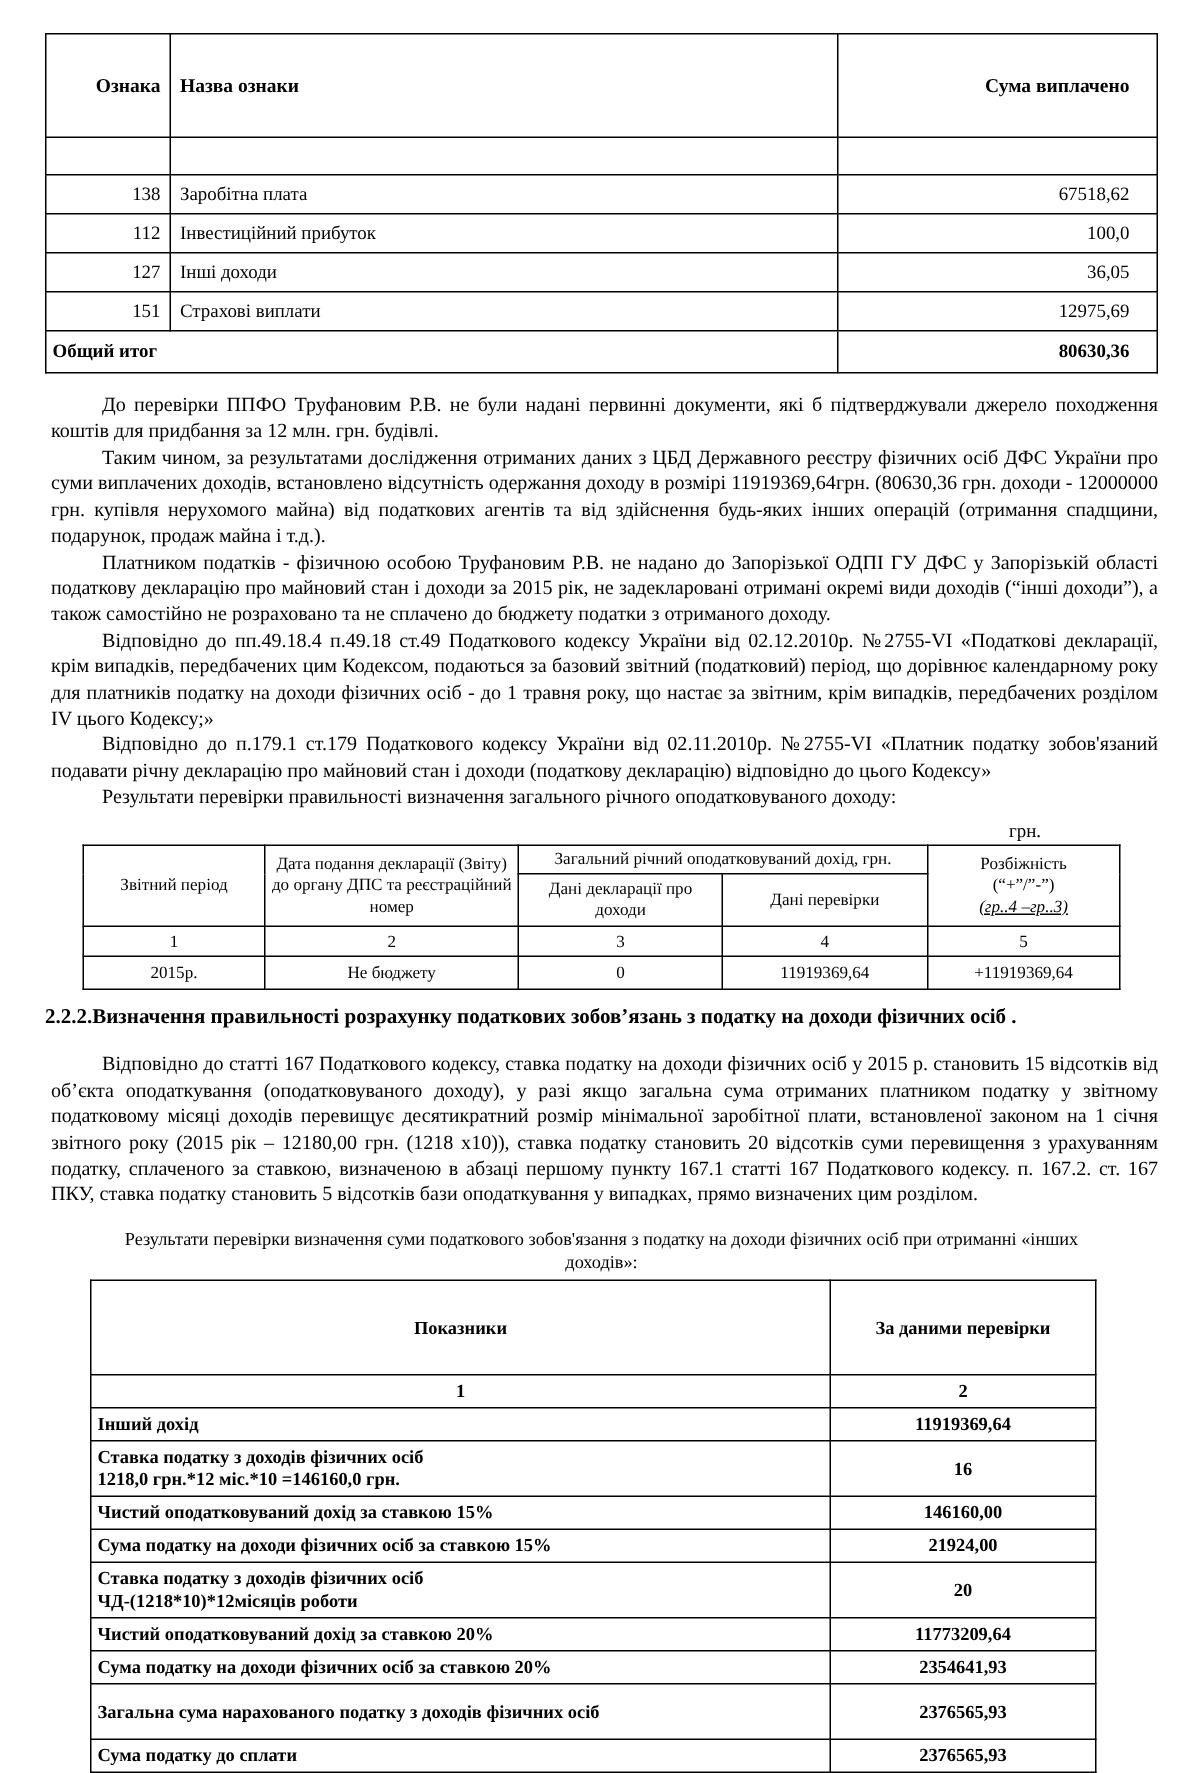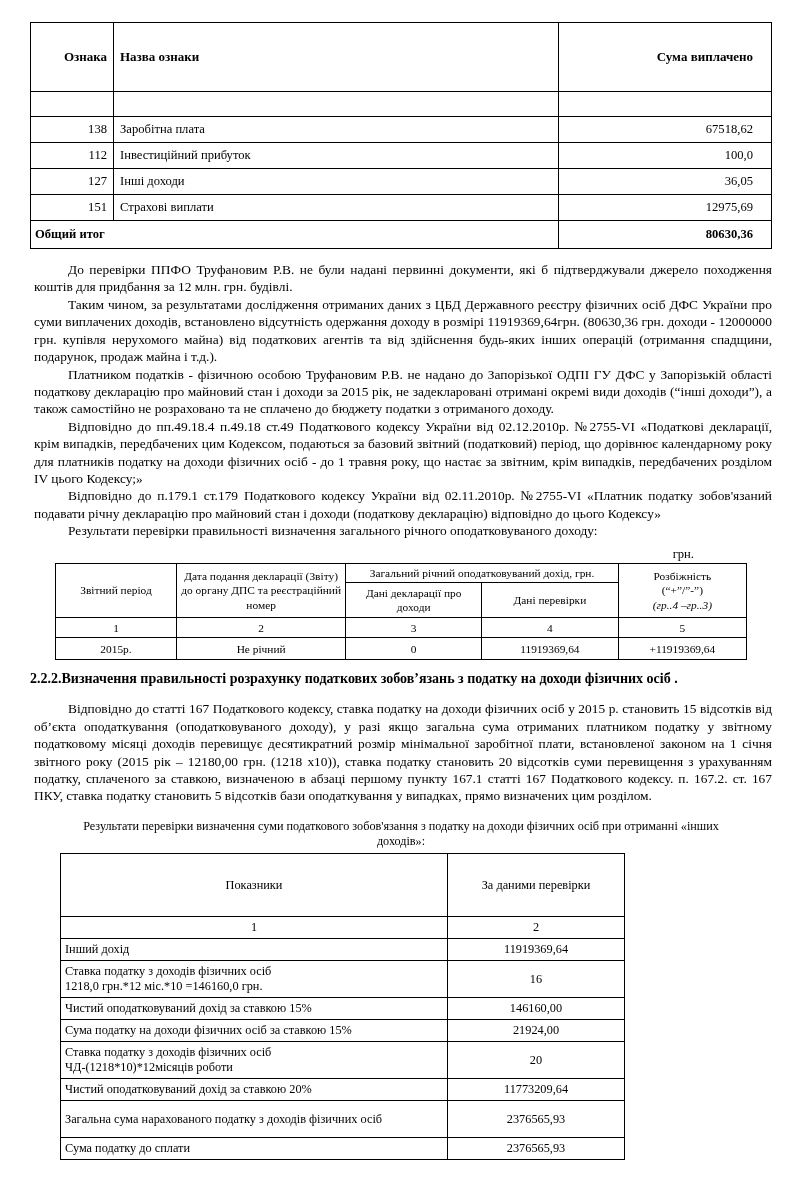--- a/index.html
+++ b/index.html
@@ -75,43 +75,44 @@
     width: 692px;
     margin: 0 auto 0 auto;
     font-size: 11.4px;
   }
   .t2 td, .t2 th {
     text-align: center;
     padding: 1px 3px;
   }
   .t2 .r-num td { height: 15px; }
   .t2 .r-val td { height: 17px; font-family: Liberation Serif, serif; }
-  .t2 .it { font-style: italic; }
+  .t2 .it { font-style: italic; text-decoration: underline; }
 
   h3.sub {
     font-size: 14px;
     font-weight: bold;
     margin: 10px 0 0 0;
     text-indent: 0;
     text-align: left;
   }
 
   .capt {
     text-align: center;
     font-size: 12.2px;
     margin: 14px 0 4px 0;
     line-height: 1.25;
     font-family: Liberation Serif, serif;
   }
 
   
   .t3 {
-    width: 565px;
+    width: 671px;
     margin: 0 0 0 30px;
     font-size: 12.3px;
+    font-weight: bold;
   }
   .t3 td {
     padding: 2px 5px;
     height: 17px;
   }
   .t3 .c-ind { text-align: left; }
   .t3 .c-val { width: 168px; text-align: center; }
   .t3 .hdr td { height: 58px; text-align: center; vertical-align: middle; }
   .t3 .numrow td { text-align: center; height: 17px; }
   .t3 .two-line td { height: 32px; }
@@ -189,21 +190,21 @@
       </tr>
       <tr class="r-num">
         <td>1</td>
         <td>2</td>
         <td>3</td>
         <td>4</td>
         <td>5</td>
       </tr>
       <tr class="r-val">
         <td>2015р.</td>
-        <td>Не річний</td>
+        <td>Не бюджету</td>
         <td>0</td>
         <td>11919369,64</td>
         <td>+11919369,64</td>
       </tr>
     </tbody>
   </table>
 
   <h3 class="sub">2.2.2.Визначення правильності розрахунку податкових зобов’язань з податку на доходи фізичних осіб .</h3>
 
   <p class="body" style="margin-top:12px;">Відповідно до статті 167 Податкового кодексу, ставка податку на доходи фізичних осіб у 2015 р. становить 15 відсотків від об’єкта оподаткування (оподатковуваного доходу), у разі якщо загальна сума отриманих платником податку у звітному податковому місяці доходів перевищує десятикратний розмір мінімальної заробітної плати, встановленої законом на 1 січня звітного року (2015 рік – 12180,00 грн. (1218 х10)), ставка податку становить 20 відсотків суми перевищення з урахуванням податку, сплаченого за ставкою, визначеною в абзаці першому пункту 167.1 статті 167 Податкового кодексу. п. 167.2. ст. 167 ПКУ, ставка податку становить 5 відсотків бази оподаткування у випадках, прямо визначених цим розділом.</p>
@@ -242,20 +243,24 @@
       </tr>
       <tr class="two-line">
         <td class="c-ind" style="white-space:pre-line;">Ставка податку з доходів фізичних осіб
 ЧД-(1218*10)*12місяців роботи</td>
         <td class="c-val">20</td>
       </tr>
       <tr>
         <td class="c-ind">Чистий оподатковуваний дохід за ставкою 20%</td>
         <td class="c-val">11773209,64</td>
       </tr>
+      <tr>
+        <td class="c-ind">Сума податку на доходи фізичних осіб за ставкою 20%</td>
+        <td class="c-val">2354641,93</td>
+      </tr>
       <tr class="two-line">
         <td class="c-ind" style="white-space:pre-line;margin-left:48px;">Загальна сума нарахованого податку з доходів фізичних осіб</td>
         <td class="c-val">2376565,93</td>
       </tr>
       <tr>
         <td class="c-ind">Сума податку до сплати</td>
         <td class="c-val">2376565,93</td>
       </tr>
     </tbody>
   </table>

